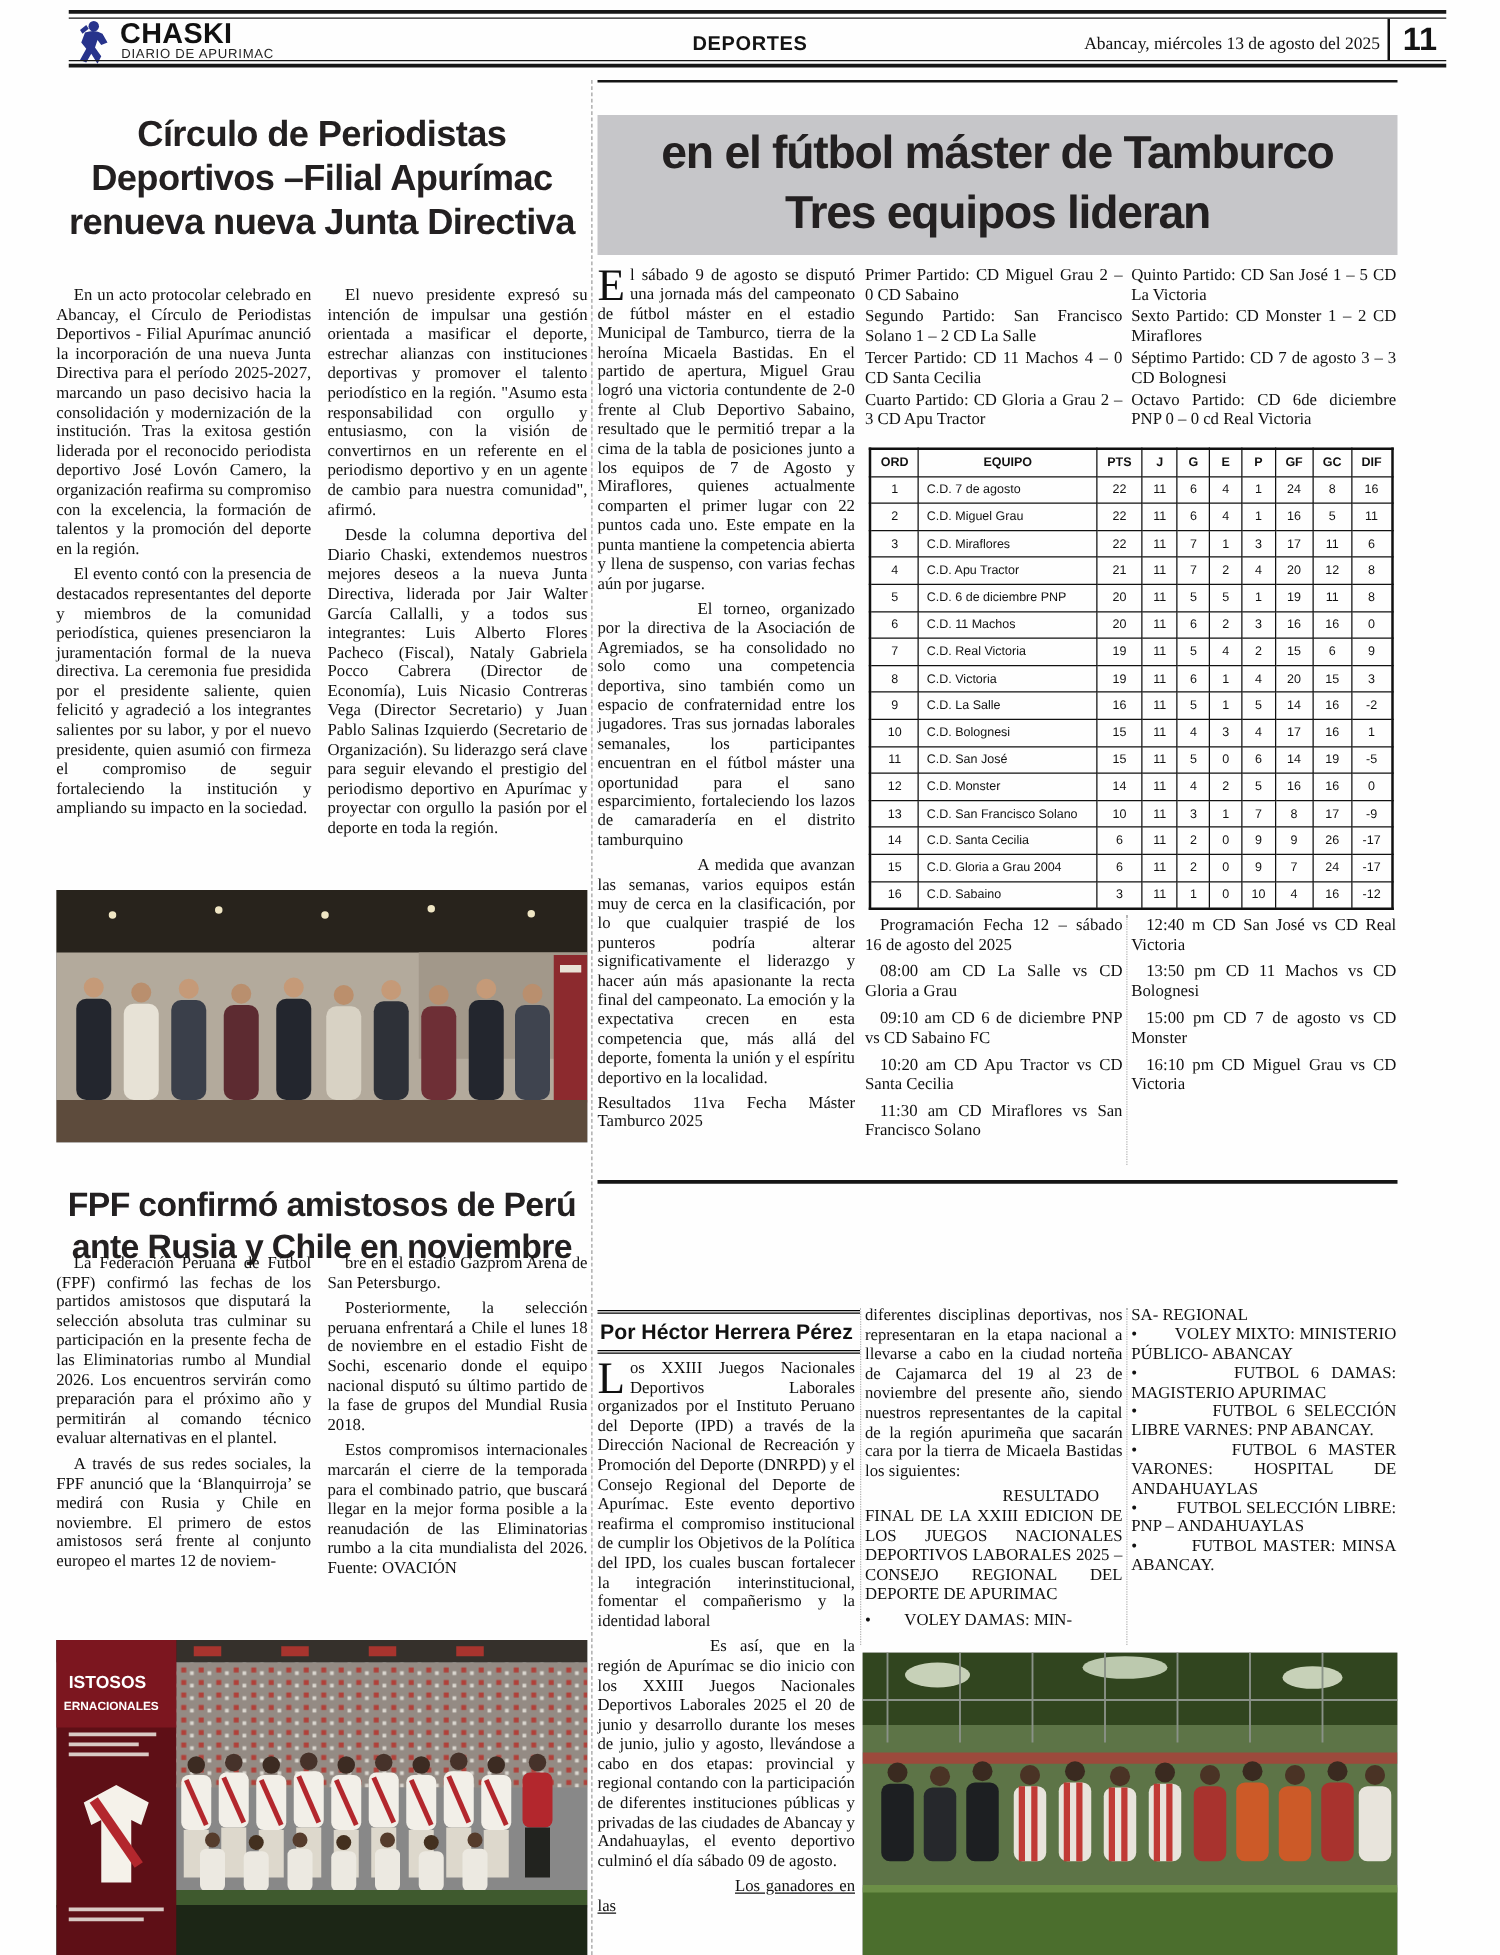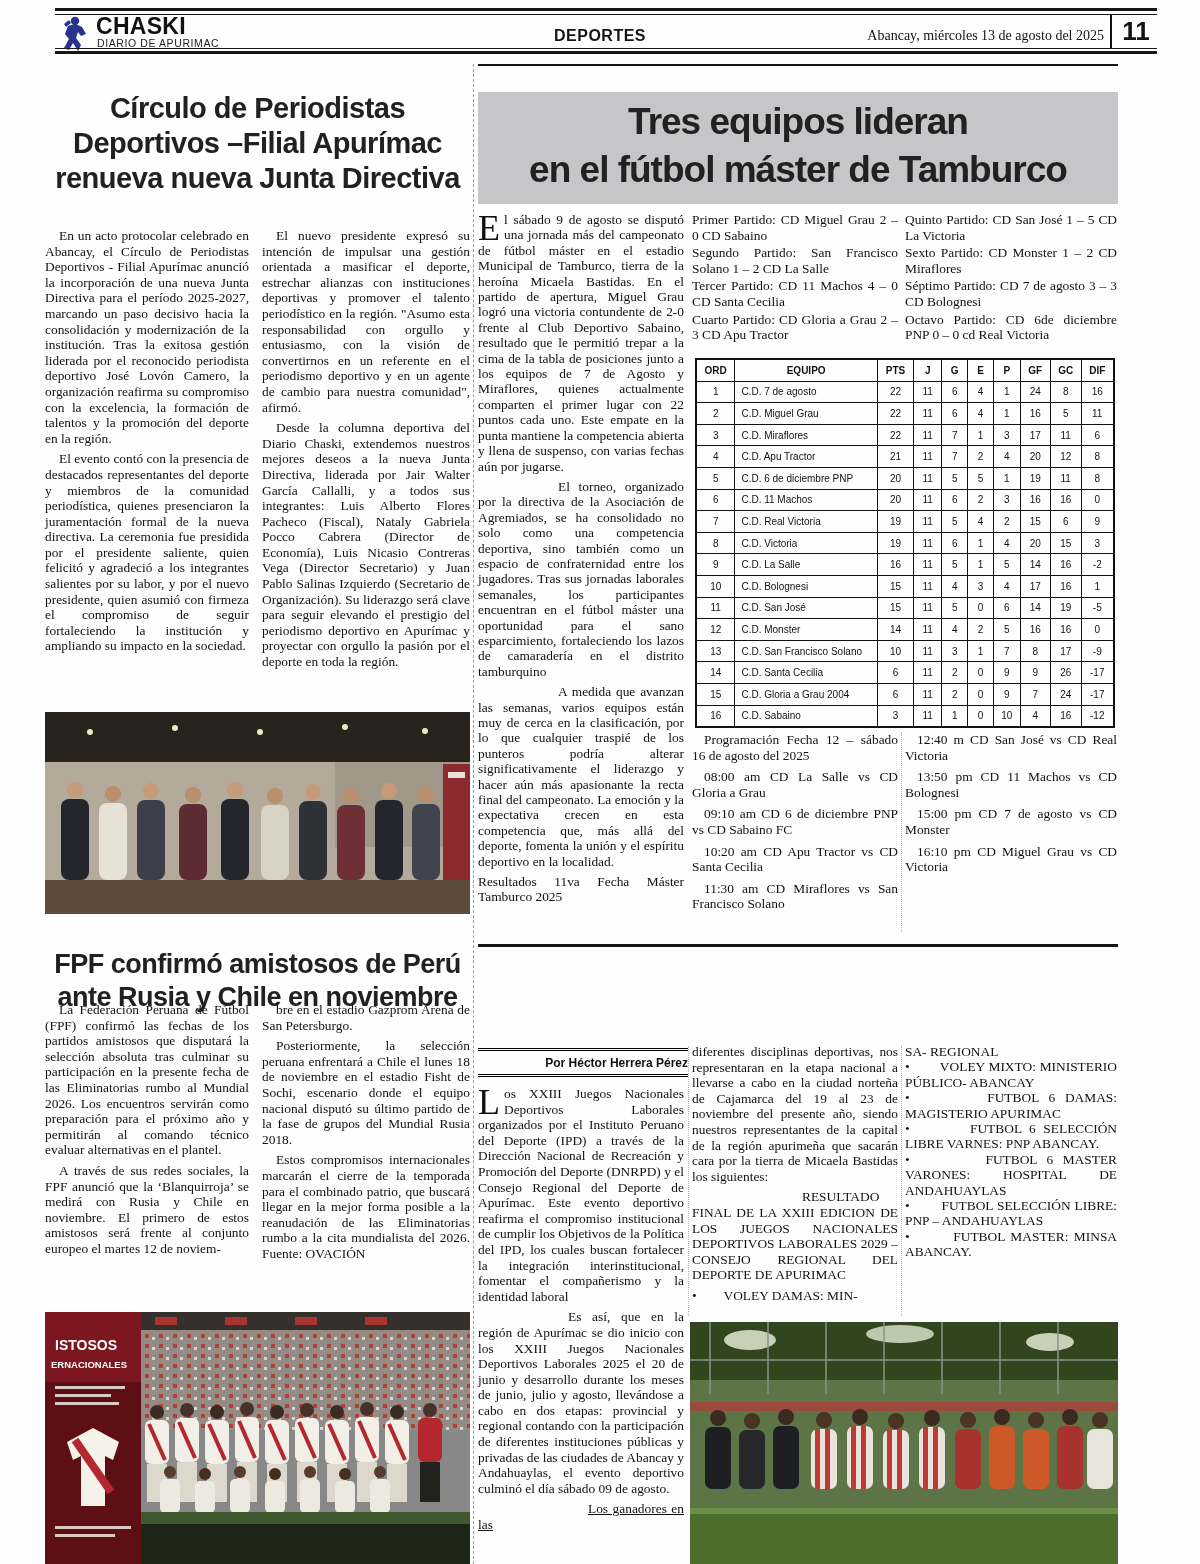--- a/index.html
+++ b/index.html
@@ -40,21 +40,21 @@
   #t-headline-box{position:absolute;left:478px;top:92px;width:640px;height:112px;background:#c6c6c9;}
   #t-headline-box .hl{width:100%;text-align:center;font-family:"Liberation Sans",sans-serif;
     font-weight:bold;color:#232021;font-size:37px;line-height:48px;letter-spacing:-1px;}
   #t-headline-box .hl:first-child{margin-top:6px;}
   #b-rule{left:478px;top:944px;width:640px;height:3px;}
   #b-headline{left:478px;top:954px;width:640px;font-size:35px;line-height:45px;}
 
   
   #byline{position:absolute;left:478px;top:1048px;width:208px;border-top:3px double #000;
     border-bottom:3px double #000;padding:5px 0 4px 2px;font-family:"Liberation Sans",sans-serif;
-    font-weight:bold;font-size:12px;color:#111;text-align:right;}
+    font-weight:bold;font-size:17px;color:#111;}
 
   
   #a1-col1{left:45px;top:228px;width:204px;height:478px;}
   #a1-col2{left:262px;top:228px;width:208px;height:478px;}
   #a2-col1{left:45px;top:1002px;width:204px;height:306px;}
   #a2-col2{left:262px;top:1002px;width:208px;height:306px;}
   #t-col1{left:478px;top:212px;width:206px;height:728px;line-height:15.4px;}
   #t-res1{left:692px;top:212px;width:206px;height:142px;}
   #t-res2{left:905px;top:212px;width:212px;height:142px;}
   #t-sched1{left:692px;top:732px;width:206px;height:206px;}
@@ -294,22 +294,22 @@
         <line x1="30" y1="128" x2="66" y2="180" stroke="#b3272d" stroke-width="8"></line>
         <rect x="10" y="214" width="76" height="3" fill="#d9c9c4"></rect>
         <rect x="10" y="222" width="60" height="3" fill="#d9c9c4"></rect>
       </g>
     </svg>
   </div>
 
   <div class="rule" id="kicker-rule"></div>
 
   <div id="t-headline-box">
+    <div class="hl">en el fútbol máster de Tamburco</div>
     <div class="hl">Tres equipos lideran</div>
-    <div class="hl">en el fútbol máster de Tamburco</div>
   </div>
 
   <div class="bodycol" id="t-col1">
     <p class="has-drop"><span class="dropcap">E</span><span>l sábado 9 de agosto se disputó una jornada más del campeonato de fútbol máster en el estadio Municipal de Tamburco, tierra de la heroína Micaela Bastidas. En el partido de apertura, Miguel Grau logró una victoria contundente de 2-0 frente al Club Deportivo Sabaino, resultado que le permitió trepar a la cima de la tabla de posiciones junto a los equipos de 7 de Agosto y Miraflores, quienes actualmente comparten el primer lugar con 22 puntos cada uno. Este empate en la punta mantiene la competencia abierta y llena de suspenso, con varias fechas aún por jugarse.</span></p>
     <div class="paras">
         <p>El torneo, organizado por la directiva de la Asociación de Agremiados, se ha consolidado no solo como una competencia deportiva, sino también como un espacio de confraternidad entre los jugadores. Tras sus jornadas laborales semanales, los participantes encuentran en el fútbol máster una oportunidad para el sano esparcimiento, fortaleciendo los lazos de camaradería en el distrito tamburquino</p>
         <p>A medida que avanzan las semanas, varios equipos están muy de cerca en la clasificación, por lo que cualquier traspié de los punteros podría alterar significativamente el liderazgo y hacer aún más apasionante la recta final del campeonato. La emoción y la expectativa crecen en esta competencia que, más allá del deporte, fomenta la unión y el espíritu deportivo en la localidad.</p>
         <p>Resultados 11va Fecha Máster Tamburco 2025</p>
       </div>
   </div>
@@ -560,21 +560,21 @@
 
   <div class="bodycol" id="b-col1">
     <p class="has-drop"><span class="dropcap">L</span><span>os XXIII Juegos Nacionales Deportivos Laborales organizados por el Instituto Peruano del Deporte (IPD) a través de la Dirección Nacional de Recreación y Promoción del Deporte (DNRPD) y el Consejo Regional del Deporte de Apurímac. Este evento deportivo reafirma el compromiso institucional de cumplir los Objetivos de la Política del IPD, los cuales buscan fortalecer la integración interinstitucional, fomentar el compañerismo y la identidad laboral</span></p>
     <div class="paras">
         <p>Es así, que en la región de Apurímac se dio inicio con los XXIII Juegos Nacionales Deportivos Laborales 2025 el 20 de junio y desarrollo durante los meses de junio, julio y agosto, llevándose a cabo en dos etapas: provincial y regional contando con la participación de diferentes instituciones públicas y privadas de las ciudades de Abancay y Andahuaylas, el evento deportivo culminó el día sábado 09 de agosto.</p>
         <p>Los ganadores en las</p>
       </div>
   </div>
   <div class="bodycol" id="b-col2">
       <p>diferentes disciplinas deportivas, nos representaran en la etapa nacional a llevarse a cabo en la ciudad norteña de Cajamarca del 19 al 23 de noviembre del presente año, siendo nuestros representantes de la capital de la región apurimeña que sacarán cara por la tierra de Micaela Bastidas los siguientes:</p>
-      <p>RESULTADO FINAL DE LA XXIII EDICION DE LOS JUEGOS NACIONALES DEPORTIVOS LABORALES 2029 – CONSEJO REGIONAL DEL DEPORTE DE APURIMAC</p>
+      <p>RESULTADO FINAL DE LA XXIII EDICION DE LOS JUEGOS NACIONALES DEPORTIVOS LABORALES 2025 – CONSEJO REGIONAL DEL DEPORTE DE APURIMAC</p>
       <p>•&nbsp;&nbsp;&nbsp;&nbsp;&nbsp;&nbsp;&nbsp;&nbsp;VOLEY DAMAS: MIN-</p>
     </div>
   <div class="bodycol" id="b-col3">
       <p>SA- REGIONAL</p>
       <p>•&nbsp;&nbsp;&nbsp;&nbsp;&nbsp;&nbsp;&nbsp;&nbsp;VOLEY MIXTO: MINISTERIO PÚBLICO- ABANCAY</p>
       <p>•&nbsp;&nbsp;&nbsp;&nbsp;&nbsp;&nbsp;&nbsp;&nbsp;FUTBOL 6 DAMAS: MAGISTERIO APURIMAC</p>
       <p>•&nbsp;&nbsp;&nbsp;&nbsp;&nbsp;&nbsp;&nbsp;&nbsp;FUTBOL 6 SELECCIÓN LIBRE VARNES: PNP ABANCAY.</p>
       <p>•&nbsp;&nbsp;&nbsp;&nbsp;&nbsp;&nbsp;&nbsp;&nbsp;FUTBOL 6 MASTER VARONES: HOSPITAL DE ANDAHUAYLAS</p>
       <p>•&nbsp;&nbsp;&nbsp;&nbsp;&nbsp;&nbsp;&nbsp;&nbsp;FUTBOL SELECCIÓN LIBRE: PNP – ANDAHUAYLAS</p>
       <p>•&nbsp;&nbsp;&nbsp;&nbsp;&nbsp;&nbsp;&nbsp;&nbsp;FUTBOL MASTER: MINSA ABANCAY.</p>

